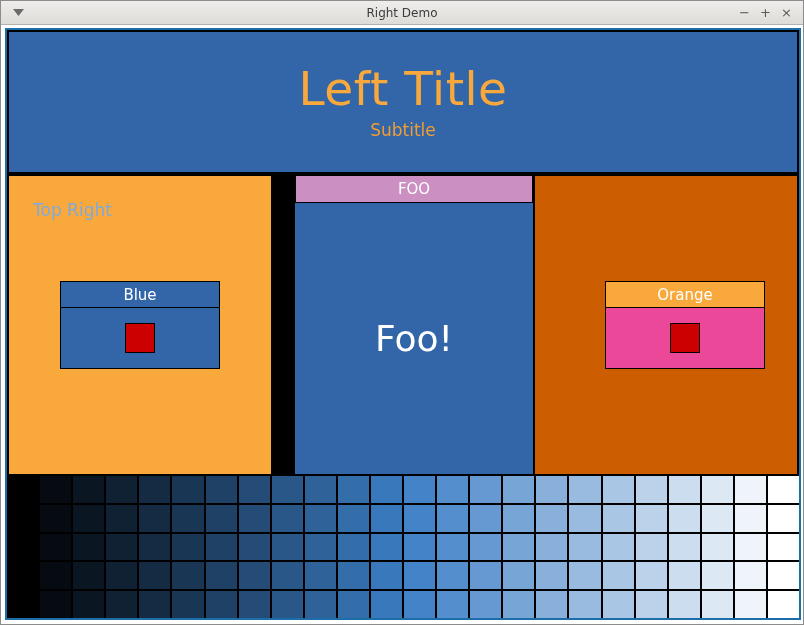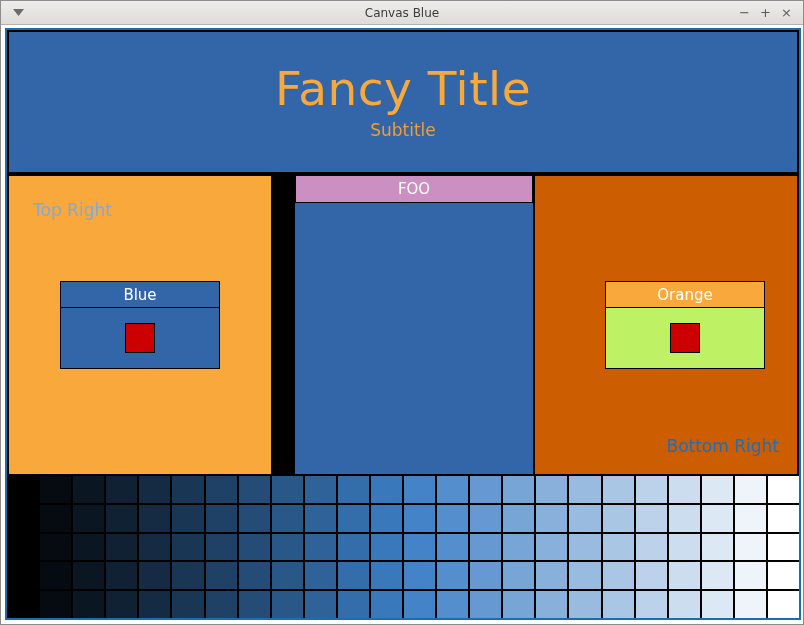--- a/index.html
+++ b/index.html
@@ -160,21 +160,21 @@
     height: 60px;
     display: flex; align-items: center; justify-content: center;
   }
   .card-swatch {
     width: 30px; height: 30px;
     background: #cc0000;
     border: 1px solid #000;
   }
   .card.blue  { background: #3366a8; }
   .card.blue .card-header { background: #3366a8; }
-  .card.orange { background: #bef264; margin-left: 38px; }
+  .card.orange { background: #ec4899; margin-left: 38px; }
   .card.orange .card-header { background: #f9a93b; }
 
   
   #grid {
     flex: 1 1 auto;
     display: grid;
     background: #000;
     gap: 2px;
     padding: 0;
   }
@@ -186,33 +186,33 @@
 <div id="window">
 
   <div id="titlebar">
     <div id="menu-arrow">
       <span>
         <svg width="11" height="7" viewBox="0 0 11 7">
           <polygon points="0,0 11,0 5.5,7" fill="#6b6b6b"></polygon>
         </svg>
       </span>
     </div>
-    <div id="win-title">Canvas Blue</div>
+    <div id="win-title">Right Demo</div>
     <div id="win-buttons">
       <button class="win-btn">−</button>
       <button class="win-btn">+</button>
       <button class="win-btn">×</button>
     </div>
   </div>
 
   <div id="canvas-wrap">
     <div id="canvas">
 
       <div id="header">
-        <div id="header-title">Fancy Title</div>
+        <div id="header-title">Left Title</div>
         <div id="header-subtitle">Subtitle</div>
       </div>
 
       <div id="middle">
 
         <div id="panel-left">
           <div id="panel-left-label">Top Right</div>
           <div class="card blue">
             <div class="card-header">Blue</div>
             <div class="card-body">
@@ -220,30 +220,32 @@
             </div>
           </div>
         </div>
 
         <div id="panel-center">
           <div id="tabs">
             <div class="tab active">
               <span>FOO</span>
             </div>
           </div>
+          <div id="panel-center-body">
+            <div id="panel-center-text">Foo!</div>
+          </div>
         </div>
 
         <div id="panel-right">
           <div class="card orange">
             <div class="card-header">Orange</div>
             <div class="card-body">
               <div class="card-swatch"></div>
             </div>
           </div>
-          <div id="panel-right-label">Bottom Right</div>
         </div>
 
       </div>
 
       <div id="grid" style="grid-template-columns: repeat(24, 1fr); grid-template-rows: repeat(5, 1fr);">
           <div class="cell" style="background: rgb(0, 0, 0);"></div>
           <div class="cell" style="background: rgb(5, 11, 17);"></div>
           <div class="cell" style="background: rgb(10, 22, 34);"></div>
           <div class="cell" style="background: rgb(15, 33, 51);"></div>
           <div class="cell" style="background: rgb(21, 43, 68);"></div>

